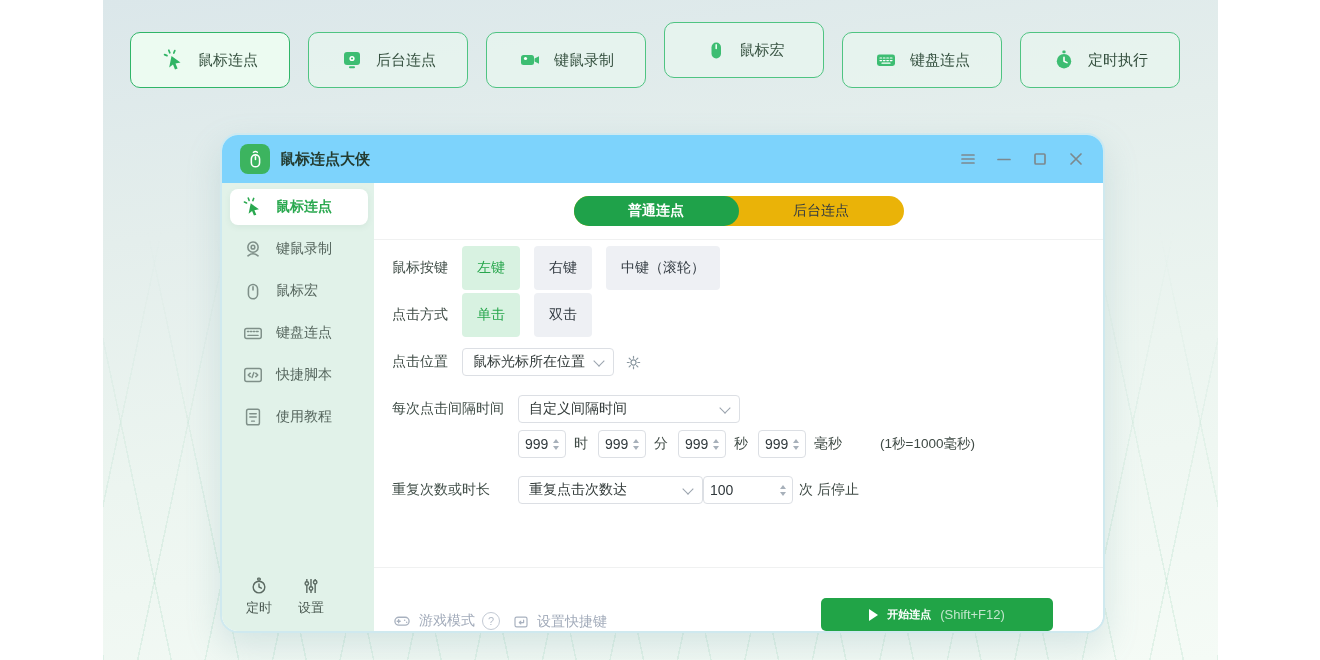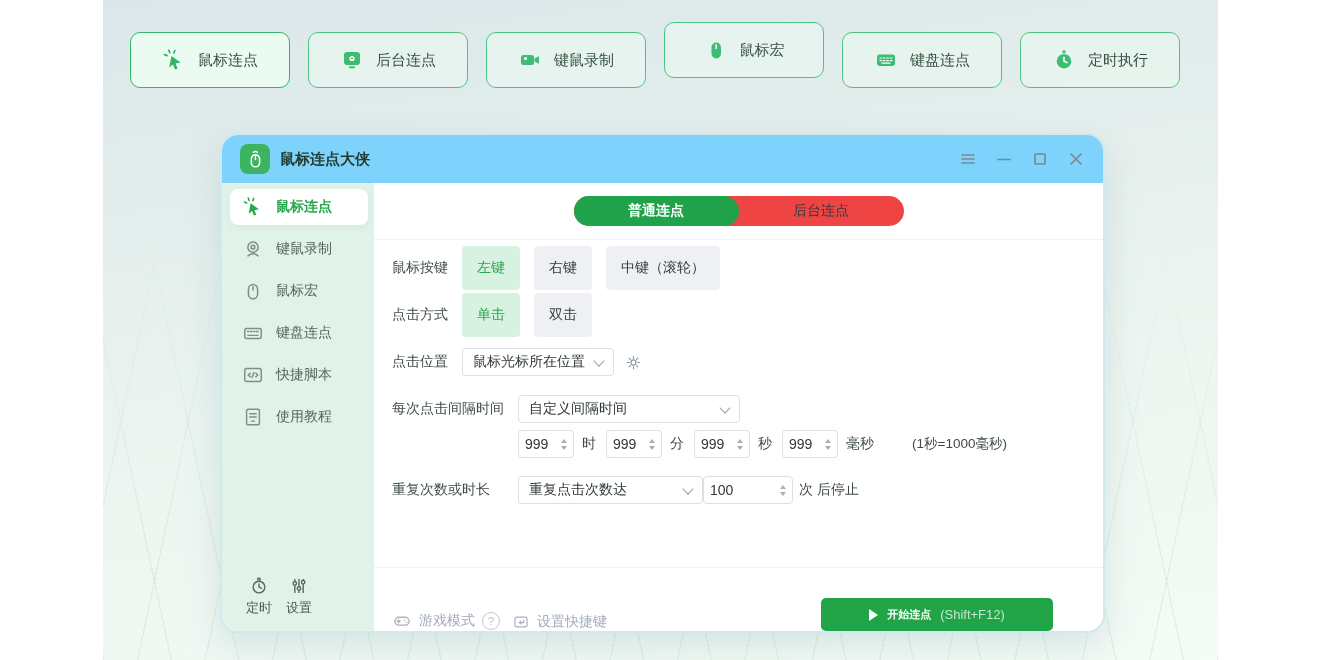--- a/index.html
+++ b/index.html
@@ -33,47 +33,47 @@
            align-items:center;justify-content:center;margin-right:10px;}
   .wtitle{font-size:15px;font-weight:700;color:#243c31;}
   .wcontrols{margin-left:auto;display:flex;align-items:center;gap:18px;}
   .wctl{width:18px;height:18px;display:flex;align-items:center;justify-content:center;cursor:pointer;}
   
   .sidebar{position:absolute;left:0;top:48px;bottom:0;width:152px;background:#e1f2e9;}
   .sitem{height:36px;margin:6px 6px 0 8px;display:flex;align-items:center;gap:12px;
          padding-left:12px;border-radius:8px;font-size:14px;color:#55655d;cursor:pointer;}
   .sitem.active{background:#ffffff;color:#2aa84f;font-weight:700;box-shadow:0 2px 6px rgba(60,120,90,.08);}
   .sicon{width:22px;height:22px;flex:0 0 22px;display:block;}
-  .sfooter{position:absolute;left:0;bottom:14px;width:100%;display:flex;gap:14px;padding-left:24px;box-sizing:border-box;}
+  .sfooter{position:absolute;left:0;bottom:14px;width:100%;display:flex;gap:26px;padding-left:24px;box-sizing:border-box;}
   .sfit{display:flex;flex-direction:column;align-items:center;gap:3px;font-size:13px;color:#4b5a52;cursor:pointer;}
   
   .content{position:absolute;left:152px;top:48px;right:0;bottom:0;background:#fff;}
   .content-header{height:56px;border-bottom:1px solid #f0f1f1;display:flex;align-items:center;justify-content:center;}
-  .seg{width:330px;height:30px;border-radius:15px;background:#ef4444;display:flex;}
+  .seg{width:330px;height:30px;border-radius:15px;background:#eab308;display:flex;}
   .segbtn{flex:1;border-radius:15px;display:flex;align-items:center;justify-content:center;
           font-size:14px;color:#333b42;cursor:pointer;}
   .segbtn.active{background:#1fa24a;color:#ffffff;font-weight:700;}
   .form{padding:0 18px;}
   .row{display:flex;align-items:center;height:28px;margin-top:19px;}
   .row.first{margin-top:14px;}
   .row.spinrow{margin-top:7px;padding-left:126px;}
   .row.repeatrow{margin-top:18px;}
   .rlabel{font-size:14px;color:#414e48;margin-right:14px;white-space:nowrap;}
   .rlabel.wide{min-width:112px;}
   .chip{height:28px;padding:8px 15px;border-radius:4px;background:#eef0f4;color:#333b42;font-size:14px;
         display:flex;align-items:center;margin-right:14px;cursor:pointer;}
   .chip.sel{background:#d8f2e1;color:#29a74e;}
   .select{height:28px;border:1px solid #dcdfe4;border-radius:4px;background:#fff;display:flex;
           align-items:center;justify-content:space-between;padding:0 10px;font-size:14px;color:#323a39;
           box-sizing:border-box;cursor:pointer;}
   .w160{width:152px}.w222{width:222px}.w185{width:185px}
   .chev{width:7px;height:7px;border-right:1.5px solid #9aa3ad;border-bottom:1.5px solid #9aa3ad;
         transform:rotate(45deg);margin-left:8px;margin-top:-3px;flex:0 0 auto;}
   .gear{margin-left:10px;cursor:pointer;display:flex;align-items:center;}
-  .numbox{display:flex;align-items:center;width:56px;height:28px;border:1px solid #dcdfe4;border-radius:4px;
+  .numbox{display:flex;align-items:center;width:48px;height:28px;border:1px solid #dcdfe4;border-radius:4px;
           padding:0 6px;background:#fff;box-sizing:border-box;}
   .numbox.wideN{width:90px;}
   .numbox input{width:100%;border:0;outline:0;padding:0;font:inherit;font-size:14px;color:#30383c;background:transparent;}
   .stepper{display:flex;flex-direction:column;gap:3px;margin-left:4px;cursor:pointer;}
   .st-up{width:0;height:0;border-left:3.5px solid transparent;border-right:3.5px solid transparent;border-bottom:4.5px solid #a7b0ba;}
   .st-dn{width:0;height:0;border-left:3.5px solid transparent;border-right:3.5px solid transparent;border-top:4.5px solid #a7b0ba;}
   .unit{font-size:14px;color:#3f4a45;margin:0 10px 0 8px;}
   .note{font-size:13.5px;color:#3f4a45;margin-left:28px;}
   .suffix{font-size:14px;color:#3f4a45;margin-left:6px;}
   .content-footer{position:absolute;left:0;right:0;bottom:0;height:64px;border-top:1px solid #f0f1f1;

